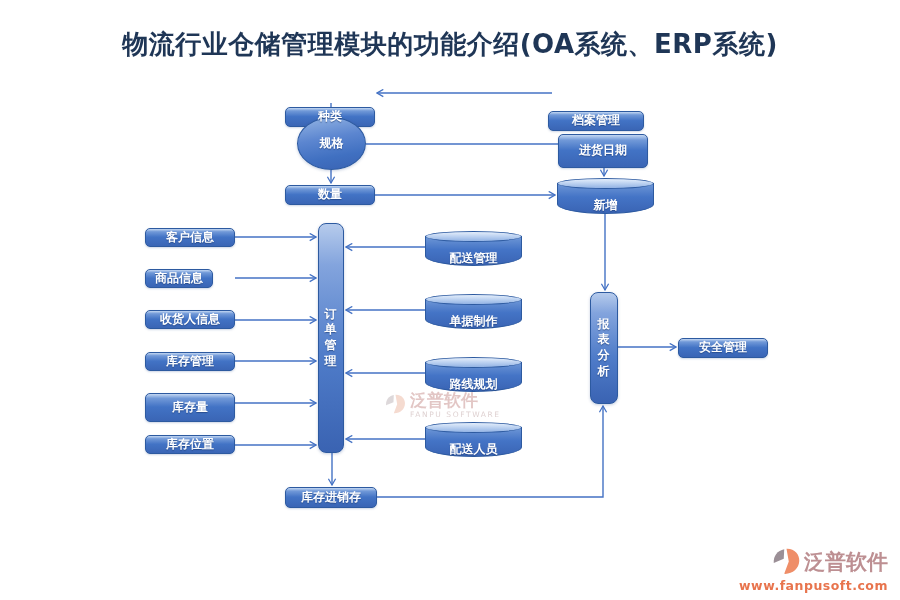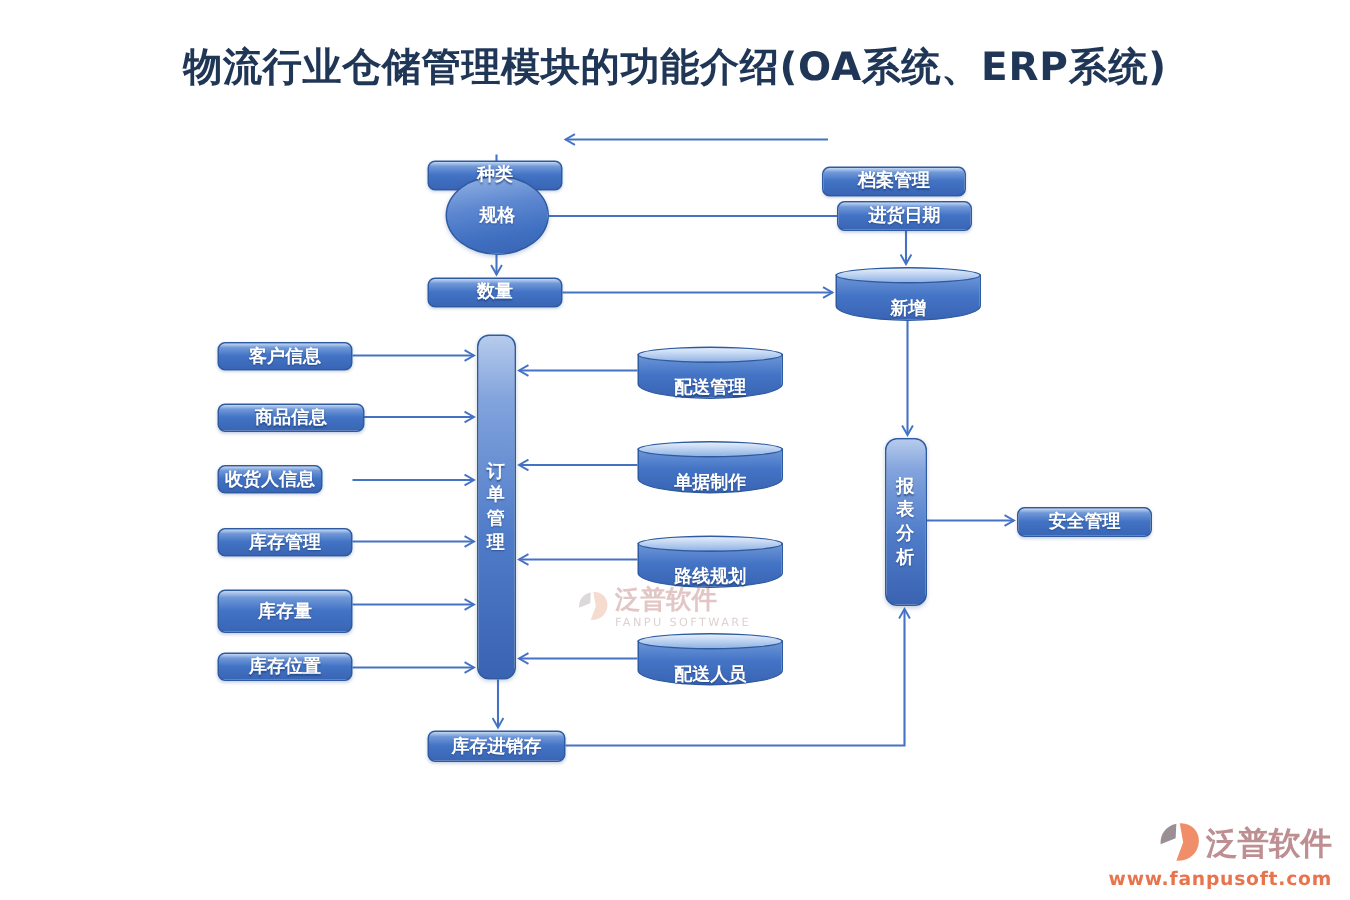--- a/index.html
+++ b/index.html
@@ -109,38 +109,38 @@
 
 <div class="node box" style="left: 285px; top: 83px; width: 90px; height: 20px; margin-top: 24px;">
       <span class="label">种类</span>
     </div>
     <div class="node box" style="left: 548px; top: 83px; width: 96px; height: 20px; margin-top: 28px;">
       <span class="label">档案管理</span>
     </div>
     <div class="node ellipse" style="left: 297px; top: 117px; width: 69px; height: 53px;">
       <span class="label">规格</span>
     </div>
-    <div class="node box" style="left: 558px; top: 134px; width: 90px; height: 20px;">
+    <div class="node box" style="left: 558px; top: 134px; width: 90px; height: 34px;">
       <span class="label">进货日期</span>
     </div>
     <div class="node box" style="left: 285px; top: 185px; width: 90px; height: 20px;">
       <span class="label">数量</span>
     </div>
     <div class="node cylinder" style="left: 557px; top: 178px; width: 97px; height: 36px;">
       <div class="cyl-body"></div>
       <div class="cyl-top"></div>
       <span class="label">新增</span>
     </div>
     <div class="node box" style="left: 145px; top: 228px; width: 90px; height: 19px;">
       <span class="label">客户信息</span>
     </div>
-    <div class="node box" style="left: 145px; top: 269px; width: 98px; height: 19px;">
+    <div class="node box" style="left: 145px; top: 269px; width: 68px; height: 19px;">
       <span class="label">商品信息</span>
     </div>
-    <div class="node box" style="left: 145px; top: 310px; width: 70px; height: 19px;">
+    <div class="node box" style="left: 145px; top: 310px; width: 90px; height: 19px;">
       <span class="label">收货人信息</span>
     </div>
     <div class="node box" style="left: 145px; top: 352px; width: 90px; height: 19px;">
       <span class="label">库存管理</span>
     </div>
     <div class="node box" style="left: 145px; top: 393px; width: 90px; height: 29px;">
       <span class="label">库存量</span>
     </div>
     <div class="node box" style="left: 145px; top: 435px; width: 90px; height: 19px;">
       <span class="label">库存位置</span>

